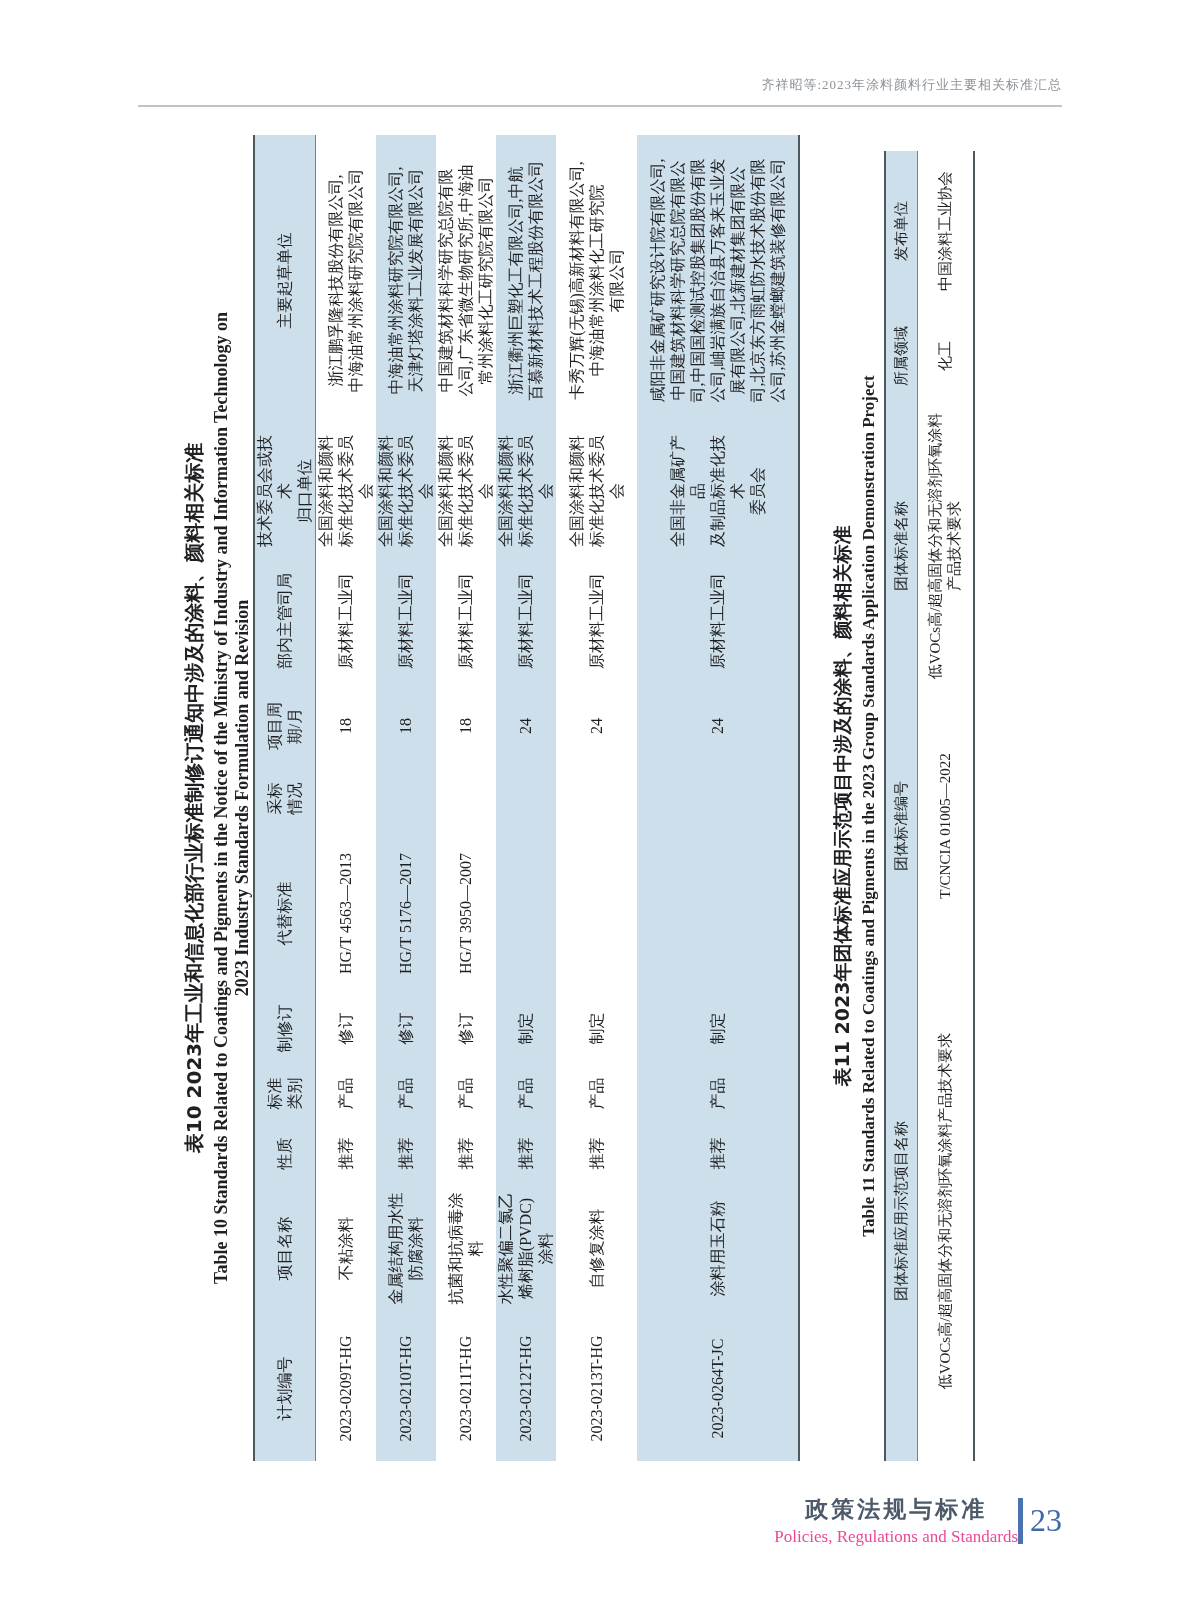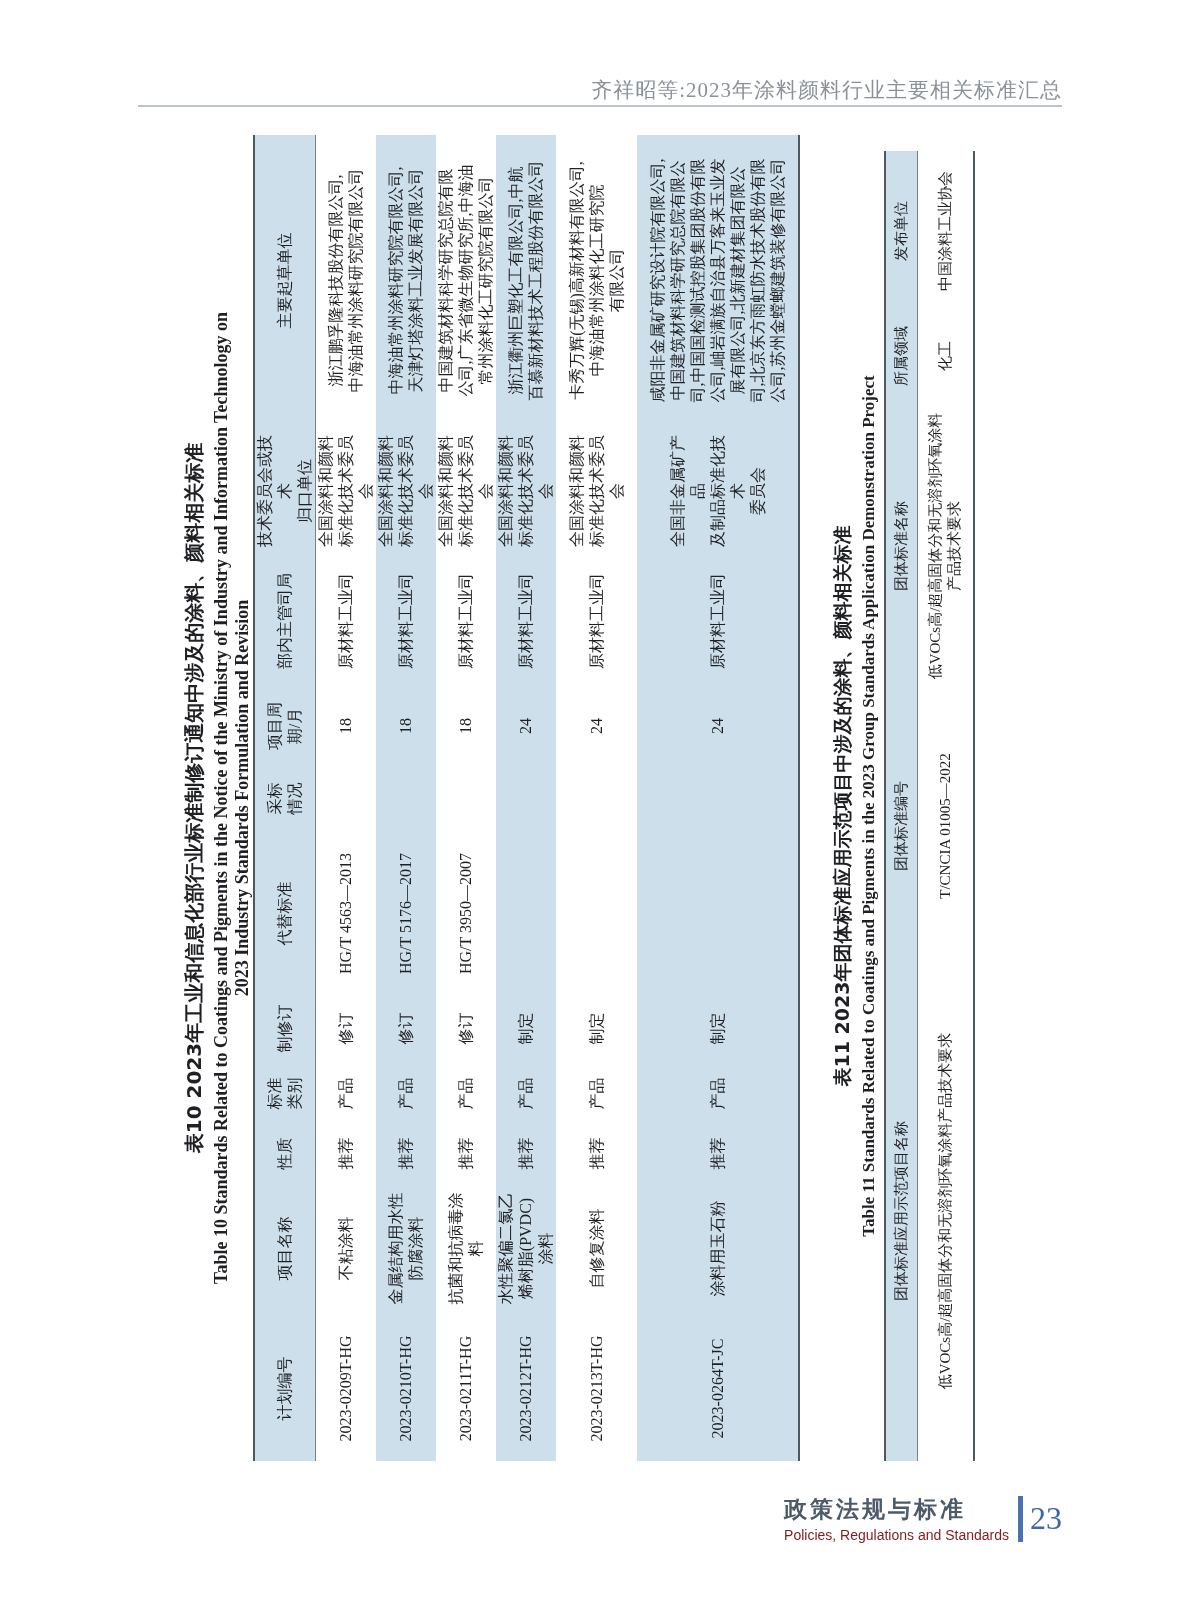--- a/index.html
+++ b/index.html
@@ -1,20 +1,20 @@
 <!DOCTYPE html>
 <html><head>
 <meta charset="utf-8">
 <style>
   html,body{margin:0;padding:0;background:#ffffff;}
   .page{position:relative;width:1187px;height:1600px;background:#ffffff;overflow:hidden;
         font-family:"Liberation Serif","DejaVu Serif",serif;color:#1f2023;}
 
   
-  .running-header{position:absolute;top:76px;right:125px;font-size:21px;color:#8b9198;
+  .running-header{position:absolute;top:76px;right:125px;font-size:13px;color:#8b9198;
         letter-spacing:1px;}
   .header-rule{position:absolute;top:105px;left:138px;right:125px;height:2px;background:#bcc3c9;}
 
   
   .rot{position:absolute;transform-origin:0 0;}
 
   
   .t10-title{left:181px;top:135px;width:1326px;height:72px;
         transform:rotate(-90deg) translate(-1326px,0);
         display:flex;flex-direction:column;justify-content:center;text-align:center;}
@@ -45,24 +45,24 @@
   .t11-title .title-en{font-size:17px;}
   .t11-table{left:884px;top:151px;width:1310px;height:92px;
         transform:rotate(-90deg) translate(-1310px,0);}
   .t11{width:1310px;}
   .t11 td,.t11 th{font-size:15px;line-height:19px;}
   .t11 thead tr{height:32px;}
   .t11 tbody tr{height:57px;}
 
   
   .footer{position:absolute;top:1494px;right:125px;display:flex;align-items:center;}
-  .footer-text{text-align:left;margin-right:9px;}
+  .footer-text{text-align:center;}
   .footer-zh{font-size:23px;font-weight:bold;color:#4d5a6a;letter-spacing:3px;
         font-family:"DejaVu Sans","Liberation Sans",sans-serif;}
-  .footer-en{font-size:14px;color:#7f1d1d;font-family:Liberation Sans, sans-serif;margin-top:2px;}
+  .footer-en{font-size:17px;color:#ec4899;font-family:Liberation Serif, serif;margin-top:2px;}
   .footer-bar{width:5px;height:46px;background:#4a71b0;margin-right:7px;}
   .footer-page{font-size:32px;color:#3c69a8;}
 </style>
 </head>
 <body>
 
 <div class="page">
 
   <div class="running-header">齐祥昭等:2023年涂料颜料行业主要相关标准汇总</div>
   <div class="header-rule"></div>

